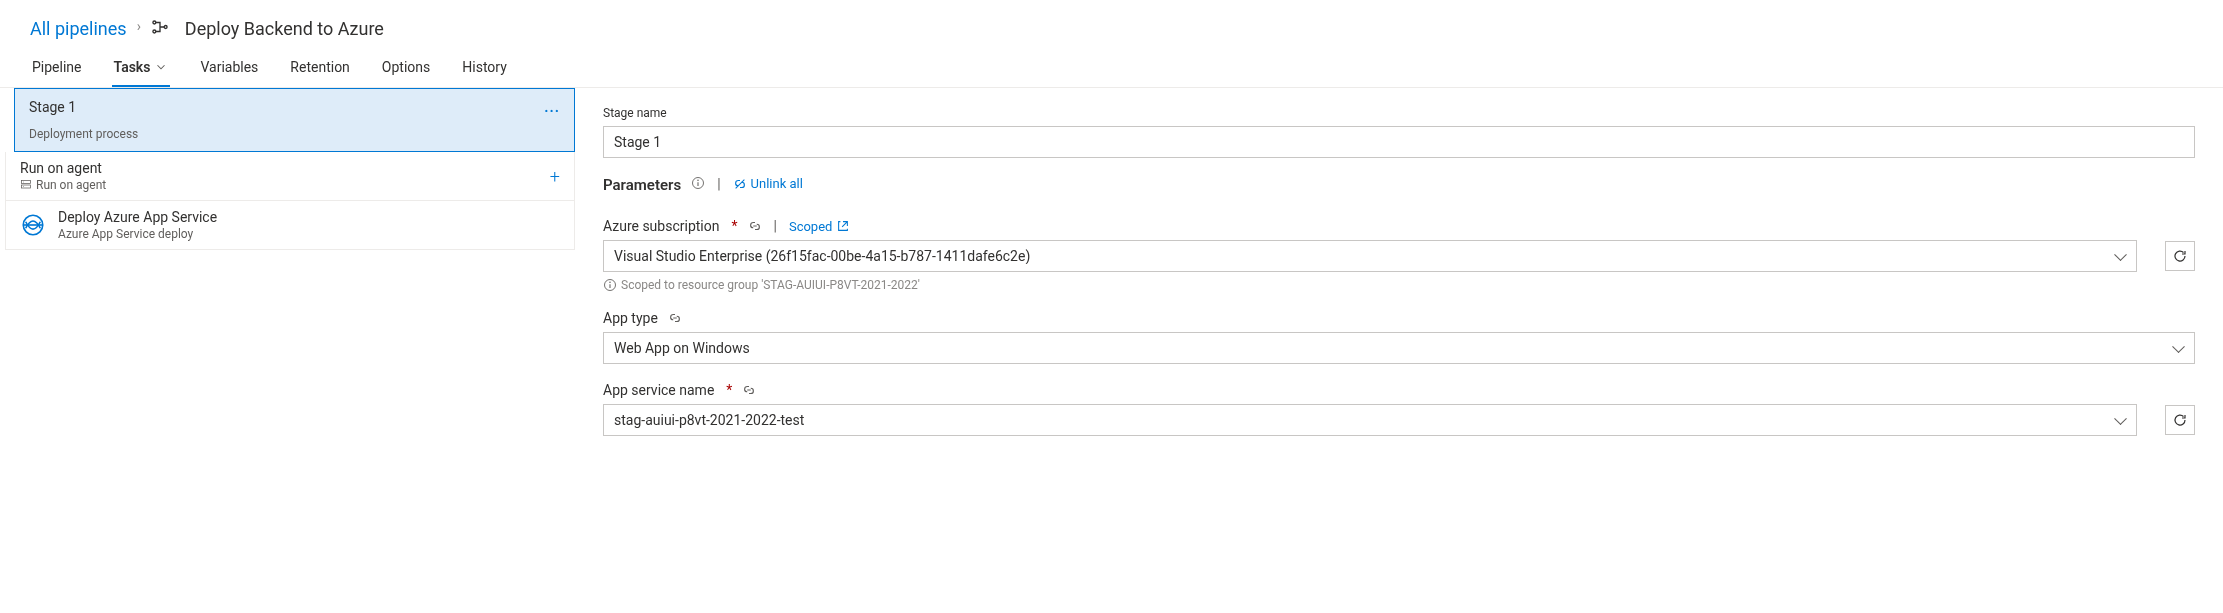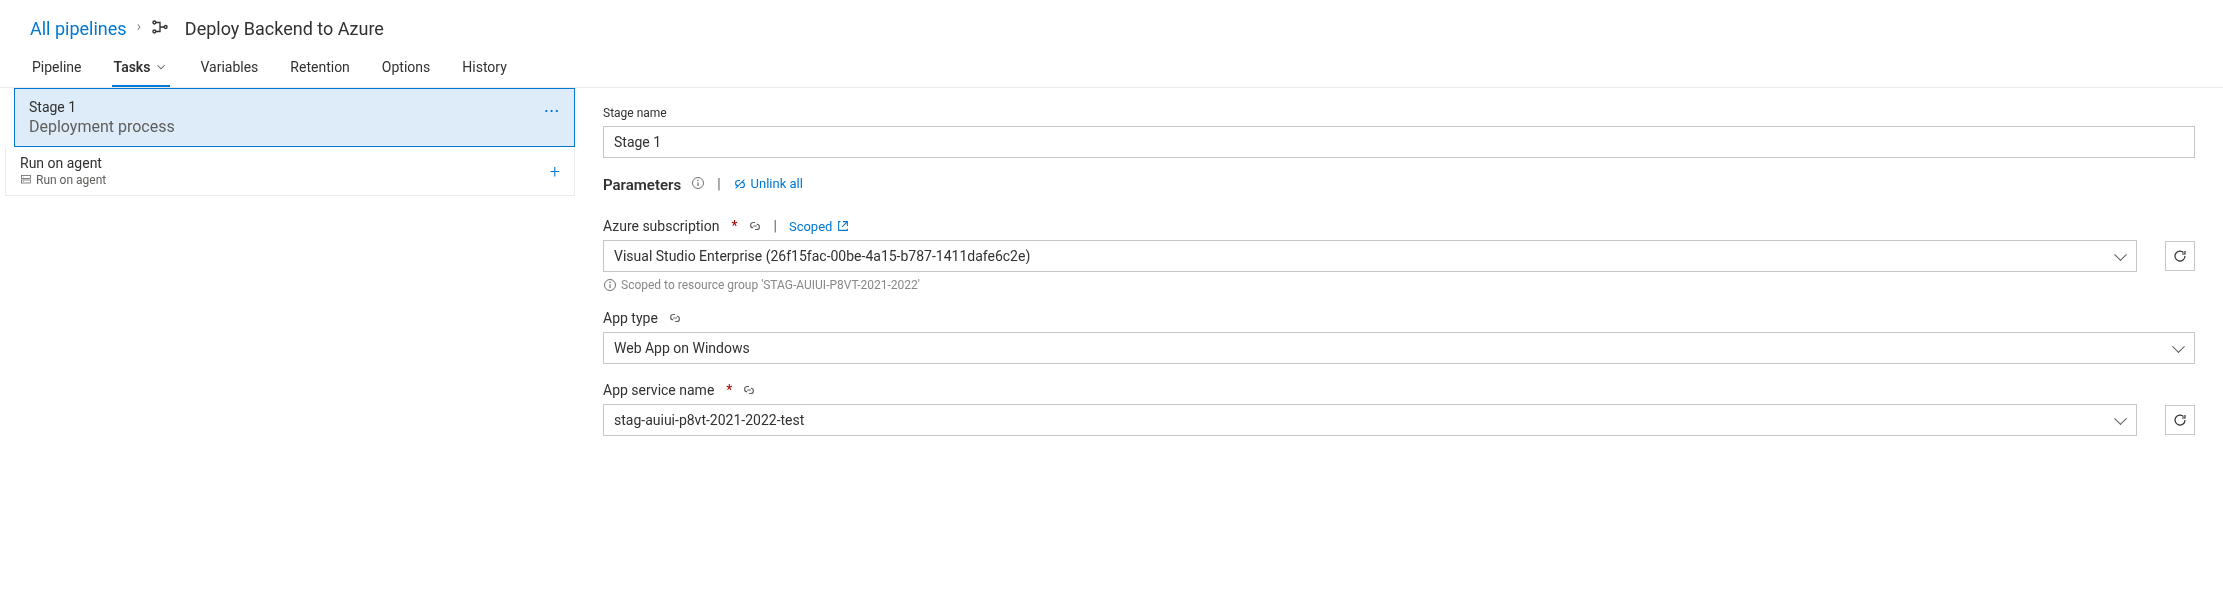--- a/index.html
+++ b/index.html
@@ -32,21 +32,21 @@
   .tabs{display:flex;gap:28px;padding:0 30px;border-bottom:1px solid var(--border-light);}
   .tab{padding:8px 2px 10px 2px;color:var(--text);cursor:pointer;display:flex;align-items:center;gap:4px;border-bottom:2px solid transparent;}
   .tab.active{border-bottom:2px solid var(--blue);font-weight:600;}
   
   .split{display:flex;align-items:flex-start;}
   .left{width:575px;flex:0 0 575px;}
   .right{flex:1;padding:18px 28px 28px 28px;}
   
   .stage-box{border:1px solid var(--blue);background:var(--bg-selected);padding:10px 14px 10px 14px;margin:0 0 0 14px;position:relative;}
   .stage-box .name{font-size:14px;font-weight:400;}
-  .stage-box .sub{font-size:16px;color:var(--text-secondary);margin-top:2px;}
+  .stage-box .sub{font-size:12px;color:var(--text-secondary);margin-top:12px;}
   .stage-box .more{position:absolute;right:14px;top:14px;color:var(--blue);cursor:pointer;font-weight:700;letter-spacing:1px;}
   .task-row{border:1px solid var(--border-light);border-top:none;background:#fff;padding:8px 14px;margin-left:5px;position:relative;}
   .task-row .title{font-size:14px;}
   .task-row .sub{font-size:12px;color:var(--text-secondary);margin-top:2px;display:flex;align-items:center;gap:4px;}
   .task-row .action{position:absolute;right:14px;top:14px;color:var(--blue);font-size:18px;font-weight:300;cursor:pointer;}
   .task-row.task{display:flex;align-items:center;gap:12px;}
   .task-icon{width:26px;height:26px;flex:0 0 26px;}
   .server-icon{width:12px;height:12px;flex:0 0 12px;color:var(--text-secondary);}
   
   .field-label{font-size:12px;color:var(--text);margin:0 0 6px 0;}
@@ -125,20 +125,32 @@
         <svg class="server-icon" viewBox="0 0 16 16">
           <rect x="2" y="2" width="12" height="4" fill="none" stroke="currentColor" stroke-width="1"></rect>
           <rect x="2" y="8" width="12" height="4" fill="none" stroke="currentColor" stroke-width="1"></rect>
           <circle cx="4.5" cy="4" r="0.6" fill="currentColor"></circle>
           <circle cx="4.5" cy="10" r="0.6" fill="currentColor"></circle>
         </svg>
         <span>Run on agent</span>
       </div>
       <div class="action">+</div>
     </div>
+    <div class="task-row task">
+      <svg class="task-icon" viewBox="0 0 32 32">
+        <circle cx="16" cy="16" r="12" fill="none" stroke="#0078d4" stroke-width="2"></circle>
+        <path d="M7 20 Q16 2 25 20" fill="none" stroke="#0078d4" stroke-width="2"></path>
+        <path d="M7 12 Q16 30 25 12" fill="none" stroke="#0078d4" stroke-width="2"></path>
+        <line x1="4" y1="16" x2="28" y2="16" stroke="#0078d4" stroke-width="2"></line>
+      </svg>
+      <div>
+        <div class="title">Deploy Azure App Service</div>
+        <div class="sub">Azure App Service deploy</div>
+      </div>
+    </div>
   </div>
 
   <div class="right">
     <div class="field-label">Stage name</div>
     <input class="input" value="Stage 1" style="">
 
     <div class="param-header">
       <span class="field-label section">Parameters</span>
       <svg class="info-ico" viewBox="0 0 16 16">
         <circle cx="8" cy="8" r="6.3" fill="none" stroke="currentColor" stroke-width="1"></circle>

